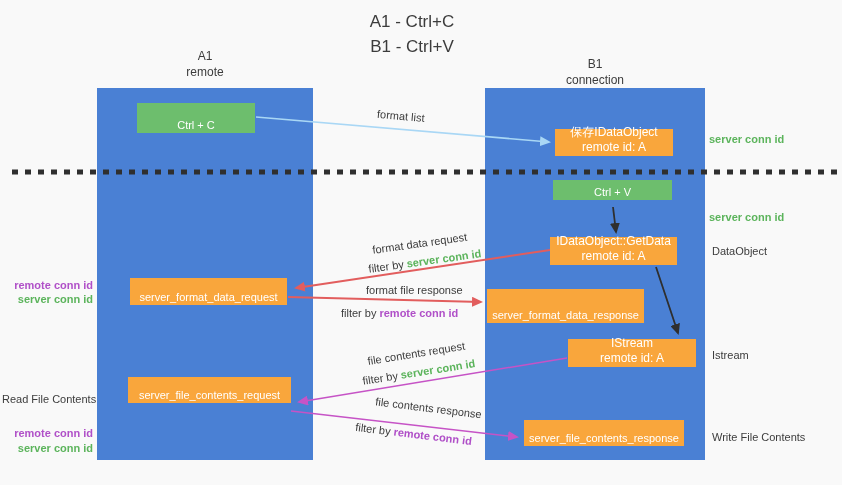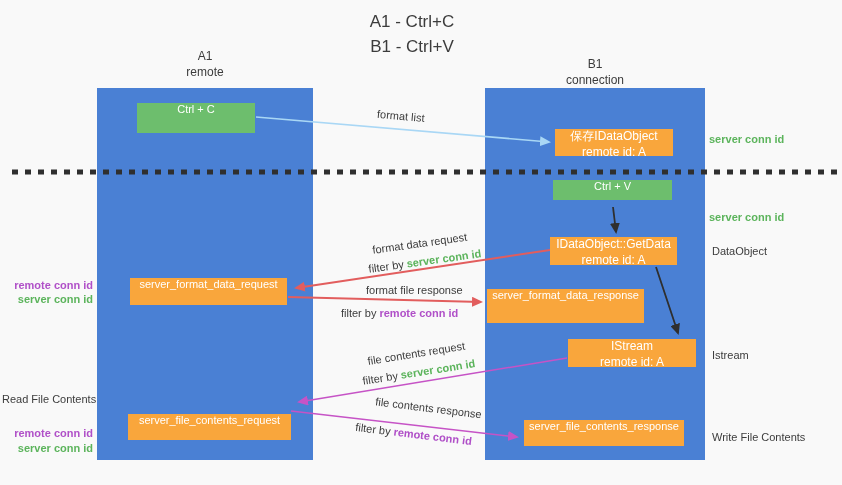--- a/index.html
+++ b/index.html
@@ -9,21 +9,21 @@
   }
   *{margin:0;padding:0;box-sizing:border-box}
   body{font-family:"Liberation Sans",sans-serif;background:#e8e8e8}
   #canvas{position:relative;width:842px;height:485px;background:var(--background);overflow:hidden}
 
   .title{position:absolute;left:0;top:10px;width:824px;text-align:center;
          font-size:17px;line-height:1.45;color:var(--text-dark)}
   .col-header{position:absolute;text-align:center;font-size:12px;line-height:1.3;color:var(--text-dark)}
   .column{position:absolute;top:88px;height:372px;background:var(--column-blue)}
 
-  .box{position:absolute;display:flex;flex-direction:column;align-items:center;justify-content:flex-start;
+  .box{position:absolute;display:flex;flex-direction:column;align-items:center;justify-content:flex-end;
        color:#fff;text-align:center}
   .box.green{background:var(--box-green)}
   .box.orange{background:var(--box-orange)}
   .box .l1{font-size:11px;line-height:1.25}
   .box.twoline .l1,.box.twoline .l2{font-size:12px;line-height:1.3}
 
   .flow-label{position:absolute;font-size:11px;color:var(--text-dark);white-space:nowrap}
   .flow-label>span:first-child{margin-right:3px}
   .rot-n8{transform:rotate(-8deg)}
   .rot-n9{transform:rotate(-9deg)}
@@ -118,21 +118,21 @@
 
   <div class="box orange" style="left:487px;top:289px;width:157px;height:34px">
     <div class="l1">server_format_data_response</div>
   </div>
 
   <div class="box orange twoline" style="left:568px;top:339px;width:128px;height:28px">
     <div class="l1">IStream</div>
     <div class="l2">remote id: A</div>
   </div>
 
-  <div class="box orange" style="left:128px;top:414px;width:163px;height:26px">
+  <div class="box orange" style="left:128px;top:377px;width:163px;height:26px">
     <div class="l1">server_file_contents_request</div>
   </div>
 
   <div class="box orange" style="left:524px;top:420px;width:160px;height:26px">
     <div class="l1">server_file_contents_response</div>
   </div>
 
   <div class="flow-label rot-p5" style="left:377px;top:110px">
     <span>format list</span>
   </div>

